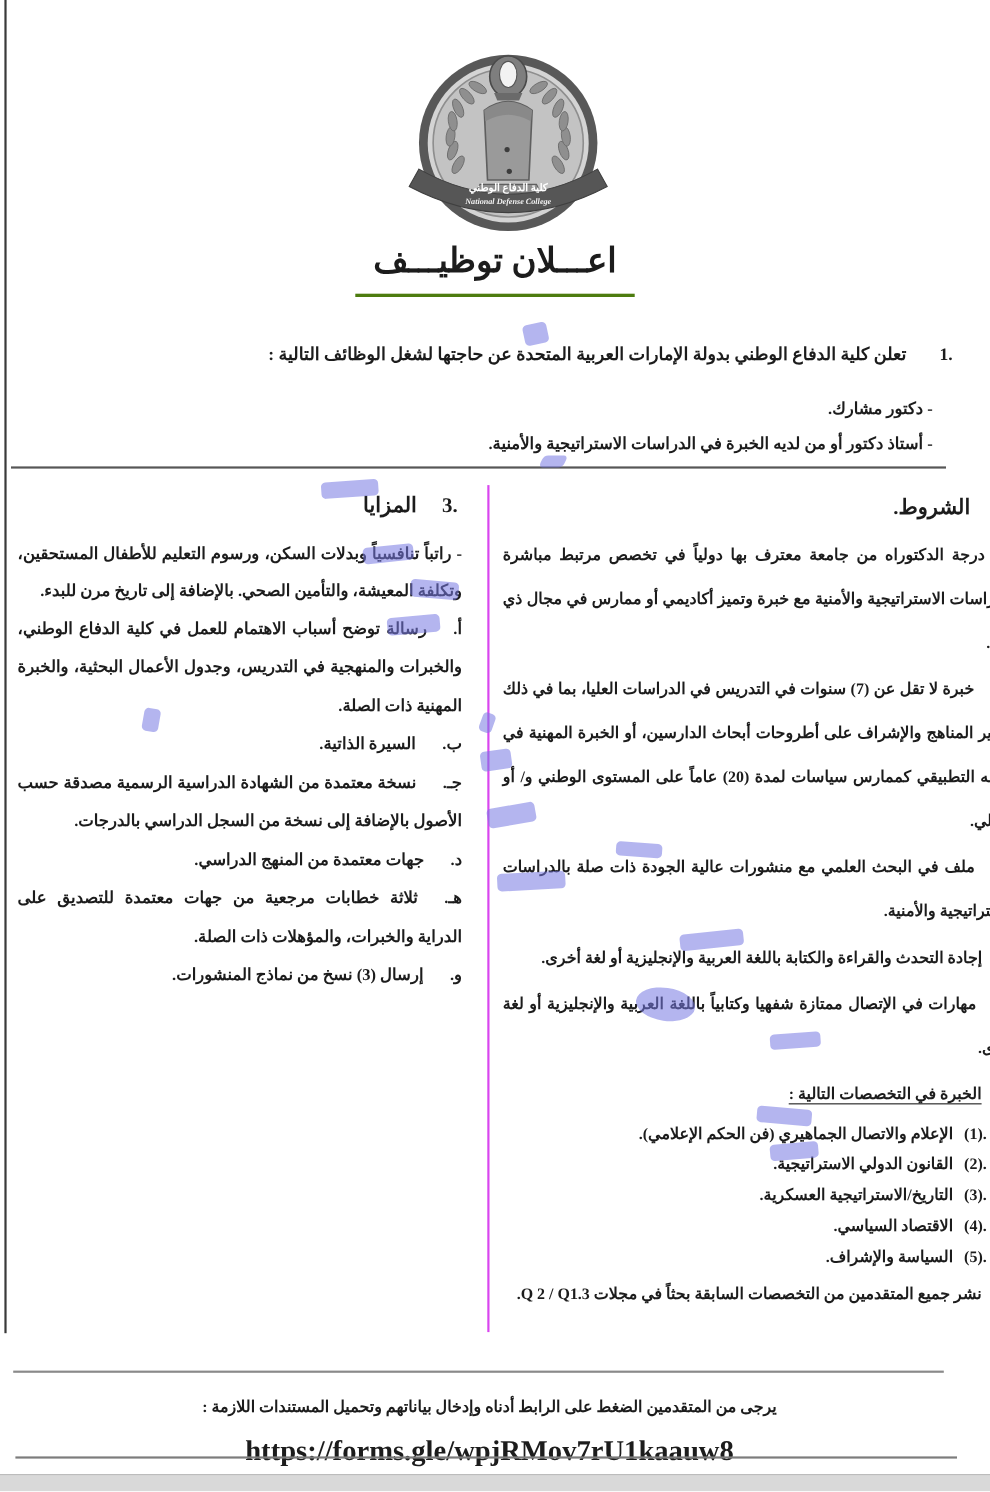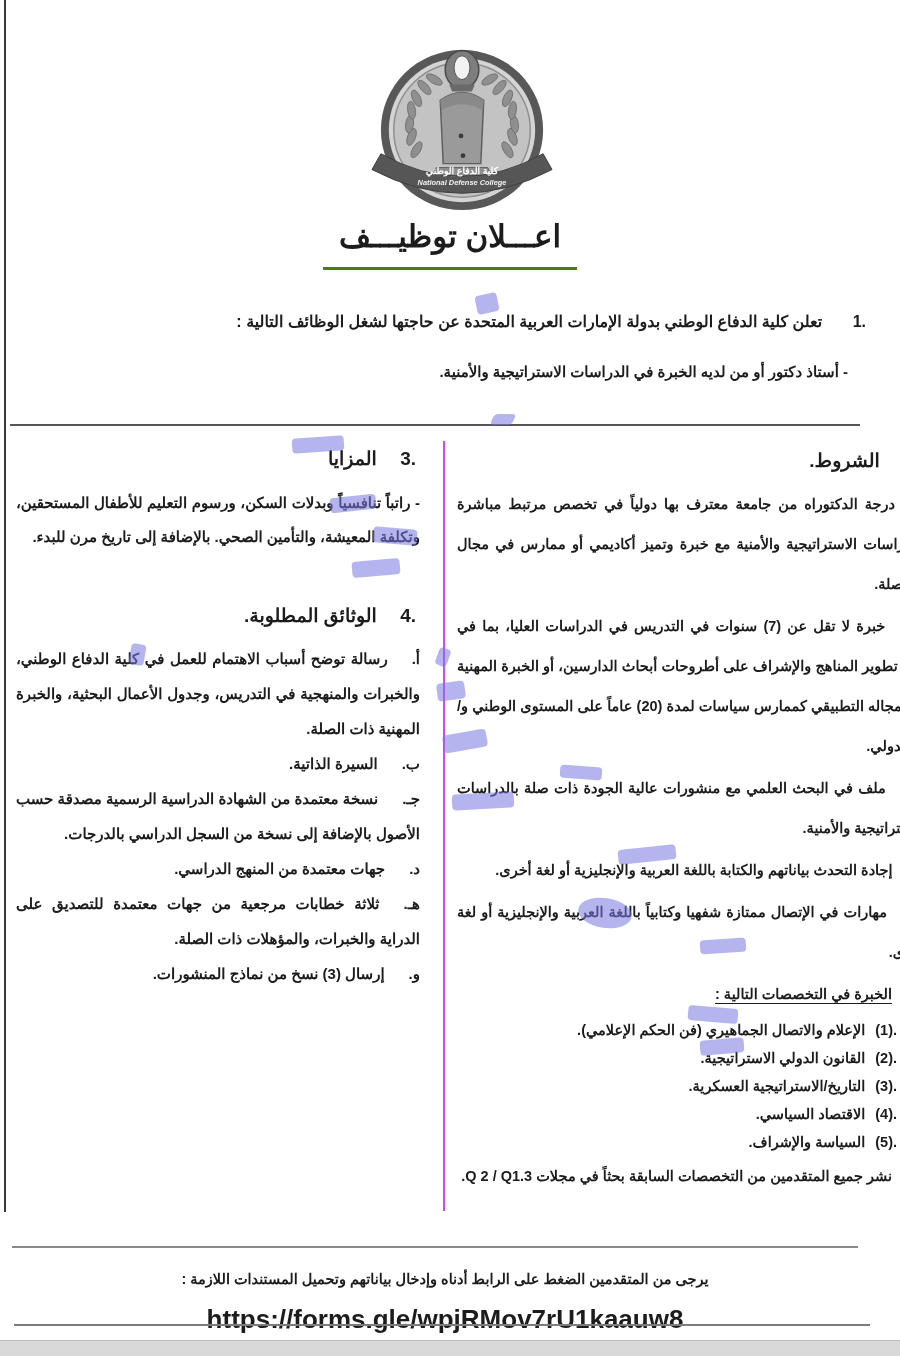--- a/index.html
+++ b/index.html
@@ -1,19 +1,19 @@
 <!DOCTYPE html>
 <html lang="ar"><head>
 <meta charset="utf-8">
 <style>
   html,body{margin:0;padding:0;background:#ffffff;}
   #page{
     position:relative;width:900px;height:1356px;overflow:hidden;
     background:#ffffff;color:#1c1c1c;
-    font-family:Liberation Sans, sans-serif;font-weight:700;direction:rtl;
+    font-family:Liberation Serif, serif;font-weight:700;direction:rtl;
   }
   
   #left-border{position:absolute;left:4px;top:0;width:2px;height:1212px;background:#3a3a3a;}
   #divider{position:absolute;top:424px;left:10px;width:850px;border-top:2px solid #565656;}
   #footer-line-top{position:absolute;top:1246px;left:12px;width:846px;border-top:2px solid #8a8a8a;}
   #footer-line-bottom{position:absolute;top:1324px;left:14px;width:856px;border-top:2px solid #7c7c7c;}
   #bottom-strip{position:absolute;bottom:0;left:0;width:900px;height:15px;background:#d9d9d9;border-top:1px solid #bcbcbc;}
 
   #logo-wrap{position:absolute;left:371px;top:42px;width:182px;height:174px;}
 
@@ -105,41 +105,42 @@
   <div id="title-wrap">
     <span id="title">اعـــلان توظيـــف</span>
   </div>
 
   <p id="intro">
     <span class="num-lbl" dir="ltr">1.</span>
     <span>تعلن كلية الدفاع الوطني بدولة الإمارات العربية المتحدة عن حاجتها لشغل الوظائف التالية :</span>
   </p>
 
   <div id="positions">
+    <div>- دكتور مشارك.</div>
     <div>- أستاذ دكتور أو من لديه الخبرة في الدراسات الاستراتيجية والأمنية.</div>
   </div>
 
   <div id="divider"></div>
 
   <div id="cond-col">
     <p class="sec-heading">
       <span class="num-lbl" dir="ltr">2.</span>
       <span>الشروط.</span>
     </p>
     <p class="cond-item">
       <span class="lbl">أ.</span><span>درجة الدكتوراه من جامعة معترف بها دولياً في تخصص مرتبط مباشرة بالدراسات الاستراتيجية والأمنية مع خبرة وتميز أكاديمي أو ممارس في مجال ذي صلة.</span>
     </p>
     <p class="cond-item">
       <span class="lbl">ب.</span><span>خبرة لا تقل عن (7) سنوات في التدريس في الدراسات العليا، بما في ذلك تطوير المناهج والإشراف على أطروحات أبحاث الدارسين، أو الخبرة المهنية في مجاله التطبيقي كممارس سياسات لمدة (20) عاماً على المستوى الوطني و/ أو الدولي.</span>
     </p>
     <p class="cond-item">
       <span class="lbl">جـ.</span><span>ملف في البحث العلمي مع منشورات عالية الجودة ذات صلة بالدراسات الاستراتيجية والأمنية.</span>
     </p>
     <p class="cond-item">
-      <span class="lbl">د.</span><span>إجادة التحدث بياناتهم والكتابة باللغة العربية والإنجليزية أو لغة أخرى.</span>
+      <span class="lbl">د.</span><span>إجادة التحدث والقراءة والكتابة باللغة العربية والإنجليزية أو لغة أخرى.</span>
     </p>
     <p class="cond-item">
       <span class="lbl">هـ.</span><span>مهارات في الإتصال ممتازة شفهيا وكتابياً باللغة العربية والإنجليزية أو لغة أخرى.</span>
     </p>
     <p class="cond-item">
       <span class="lbl">و.</span><span class="u">الخبرة في التخصصات التالية :</span>
     </p>
     <div class="sublist">
       <p class="sub-item">
         <span class="slbl" dir="ltr">(1).</span><span>الإعلام والاتصال الجماهيري (فن الحكم الإعلامي).</span>
@@ -162,24 +163,20 @@
     </p>
   </div>
 
   <div id="left-col">
     <p class="sec-heading" id="benefits-heading">
       <span class="num-lbl" dir="ltr">3.</span>
       <span>المزايا</span>
     </p>
     <p id="benefits-text">- راتباً تنافسياً وبدلات السكن، ورسوم التعليم للأطفال المستحقين، وتكلفة المعيشة، والتأمين الصحي. بالإضافة إلى تاريخ مرن للبدء.</p>
 
-    <p class="sec-heading" id="docs-heading">
-      <span class="num-lbl" dir="ltr">4.</span>
-      <span>الوثائق المطلوبة.</span>
-    </p>
     <p class="doc-item">
       <span class="lbl">أ.</span><span>رسالة توضح أسباب الاهتمام للعمل في كلية الدفاع الوطني، والخبرات والمنهجية في التدريس، وجدول الأعمال البحثية، والخبرة المهنية ذات الصلة.</span>
     </p>
     <p class="doc-item">
       <span class="lbl">ب.</span><span>السيرة الذاتية.</span>
     </p>
     <p class="doc-item">
       <span class="lbl">جـ.</span><span>نسخة معتمدة من الشهادة الدراسية الرسمية مصدقة حسب الأصول بالإضافة إلى نسخة من السجل الدراسي بالدرجات.</span>
     </p>
     <p class="doc-item">

